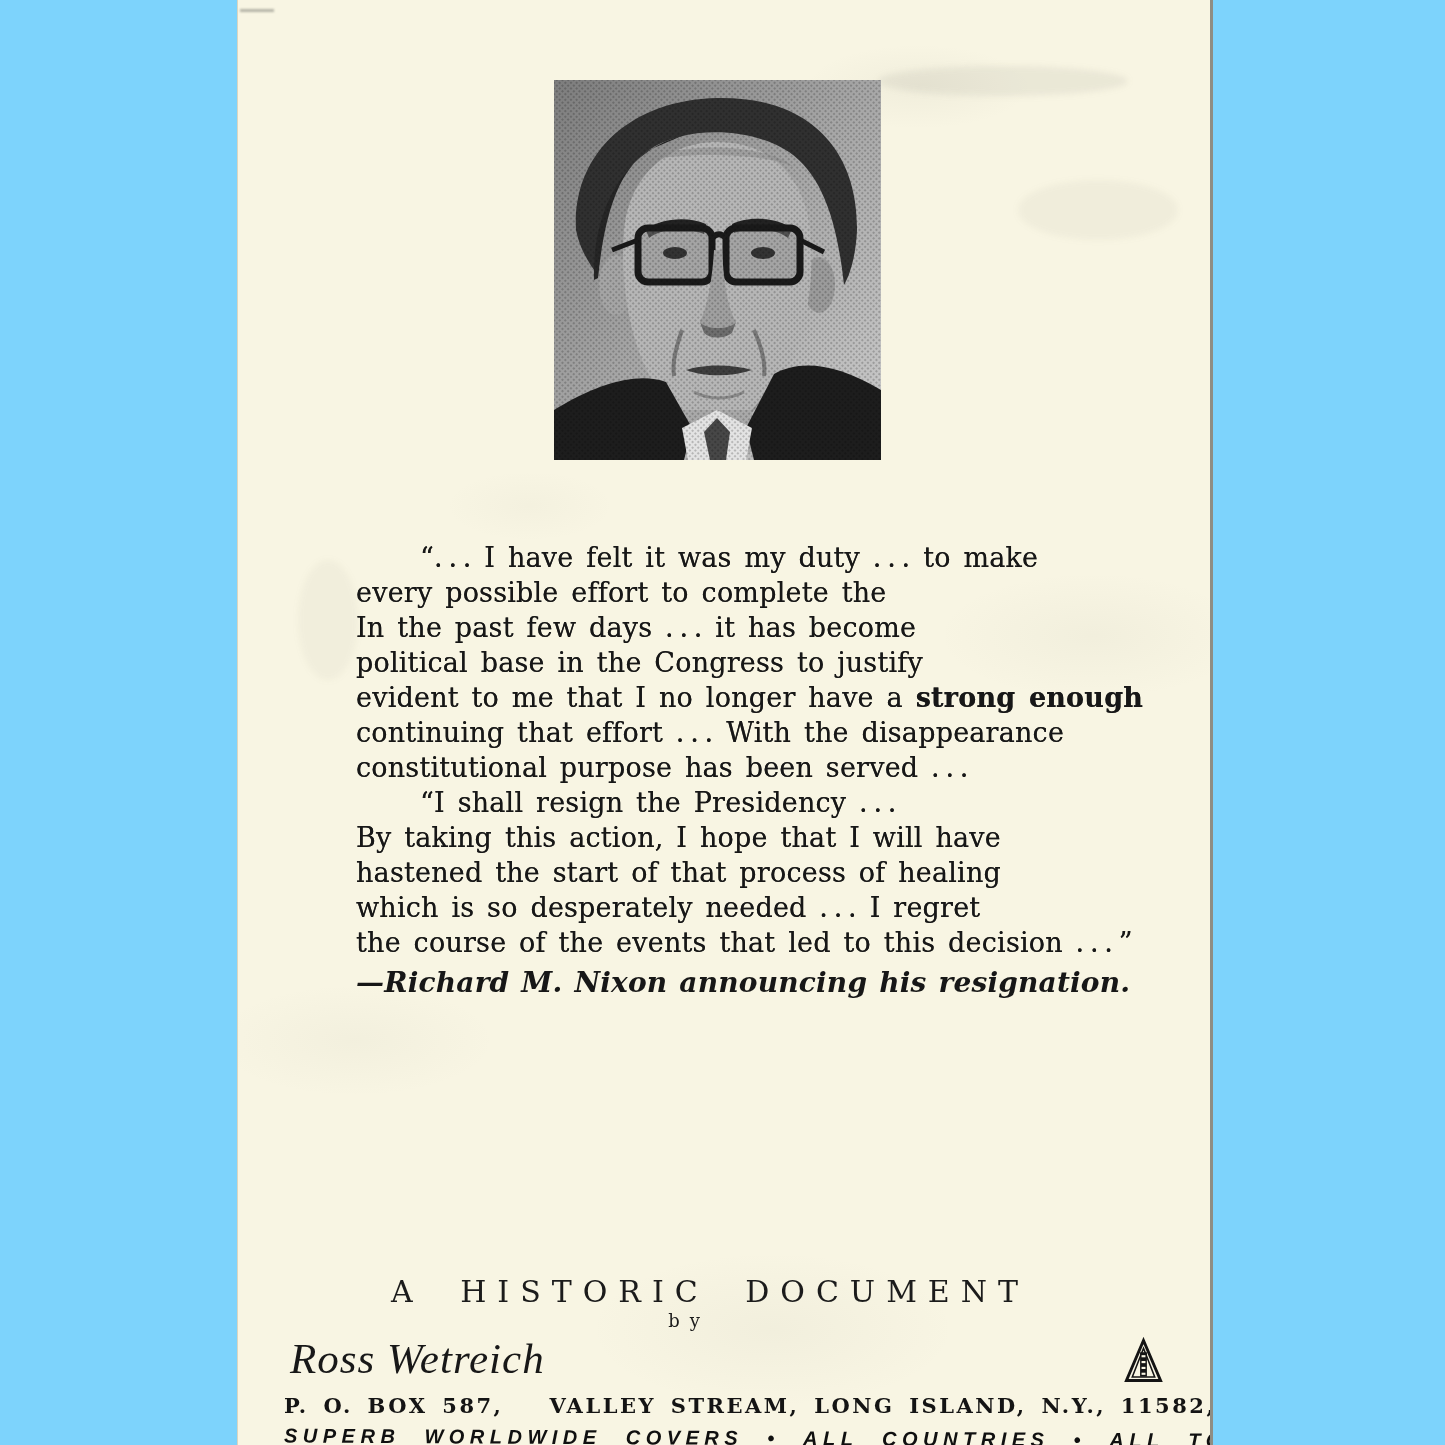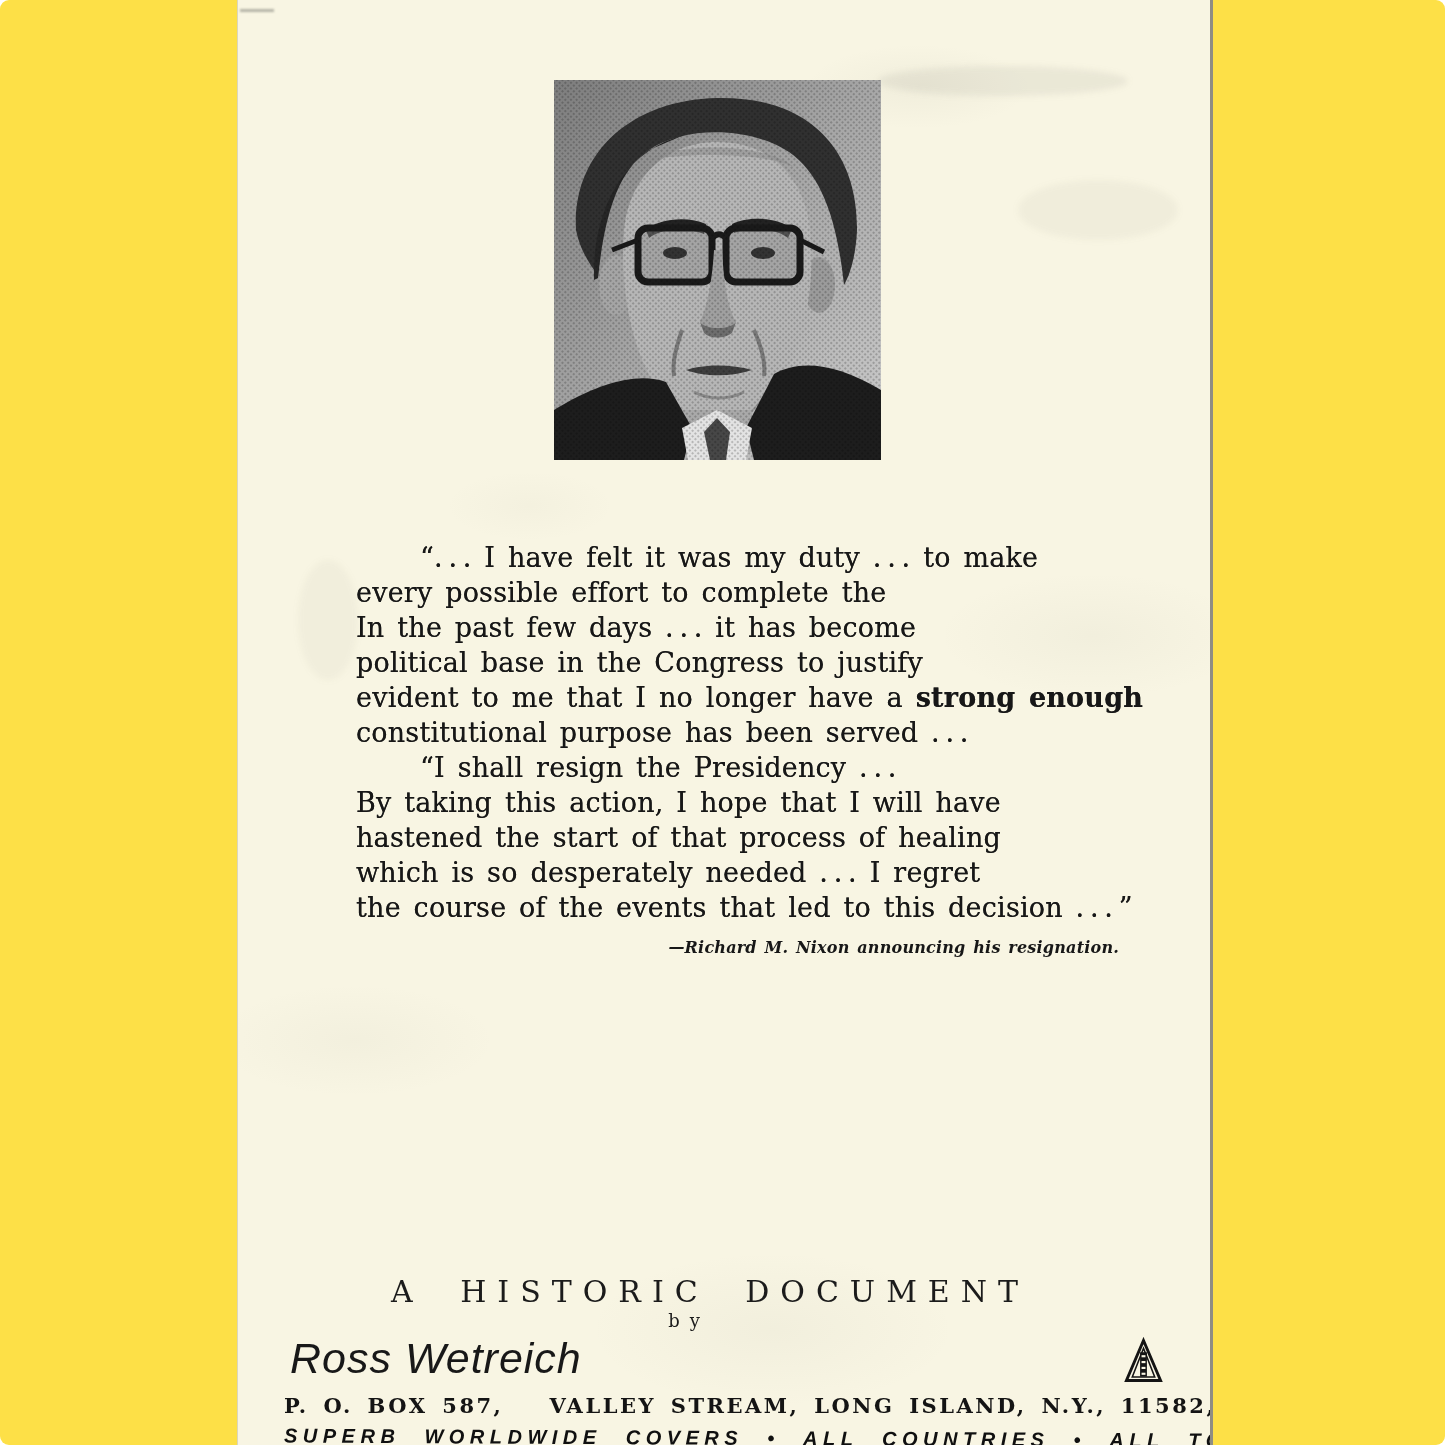--- a/index.html
+++ b/index.html
@@ -1,21 +1,21 @@
 <!DOCTYPE html>
 <html><head>
 <meta charset="utf-8">
 <style>
   html,body{margin:0;padding:0;}
   body{
     width:1445px;height:1445px;background:#ffffff;
     font-family:"DejaVu Serif", serif;
     -webkit-font-smoothing:antialiased;
   }
-  .stage{position:relative;width:1445px;height:1445px;overflow:hidden;background:#fde047;border-radius:9px;}
+  .stage{position:relative;width:1445px;height:1445px;overflow:hidden;background:#7dd3fc;}
   .card{
     position:absolute;left:237px;top:0;width:972px;height:1445px;
     background:#f8f5e3;
     border-left:1px solid #d9d5c0;
     border-right:3px solid #8f8d83;
     overflow:hidden;
   }
   .card .texture{
     position:absolute;inset:0;pointer-events:none;
     background-image:
@@ -38,37 +38,37 @@
     position:absolute;left:118px;top:540px;width:910px;
     font-size:27px;line-height:35px;color:#171717;
     word-spacing:4px;letter-spacing:0.2px;
     text-shadow:0 0 0.6px rgba(20,20,20,0.8);
   }
   .qline{white-space:nowrap;}
   .qline.indent{padding-left:64px;}
   .strong{font-weight:bold;}
   .attribution{
     margin-top:5px;width:763px;text-align:right;white-space:nowrap;
-    font-size:16px;font-style:italic;font-weight:bold;letter-spacing:0.2px;word-spacing:2px;
+    font-size:28px;font-style:italic;font-weight:bold;letter-spacing:0.2px;word-spacing:2px;
     text-shadow:none;
   }
 
   .heading{
     position:absolute;left:0;top:1274px;width:972px;text-align:center;
     transform:translateX(-14px);
     font-size:30px;color:#1b1b1b;letter-spacing:11px;word-spacing:16px;white-space:nowrap;
   }
   .byline{
     position:absolute;left:0;top:1310px;width:972px;text-align:center;
     transform:translateX(-35px);
     font-size:18px;color:#1b1b1b;letter-spacing:10px;
   }
   .publisher{
     position:absolute;left:52px;top:1334px;
-    font-family:Liberation Sans, sans-serif;font-style:italic;
+    font-family:Liberation Serif, serif;font-style:italic;
     font-size:43px;color:#181818;letter-spacing:1px;white-space:nowrap;
   }
   .asda{position:absolute;left:886px;top:1337px;width:39px;height:48px;}
   .address{
     position:absolute;left:46px;top:1393px;width:900px;
     font-size:21px;font-weight:bold;color:#141414;
     letter-spacing:2.5px;word-spacing:5px;white-space:nowrap;
   }
   .address .gap{display:inline-block;width:46px;}
   .tagline{
@@ -134,20 +134,21 @@
         <rect width="327" height="380" fill="url(#ht)" opacity="0.25"></rect>
       </svg>
     </div>
 
     <div class="quote">
       <div class="qline indent">“. . . I have felt it was my duty . . . to make</div>
       <div class="qline">every possible effort to complete the</div>
       <div class="qline">In the past few days . . . it has become</div>
       <div class="qline">political base in the Congress to justify</div>
       <div class="qline"><span>evident to me that I no longer have a </span><span class="strong">strong enough</span></div>
+      <div class="qline">continuing that effort . . . With the disappearance</div>
       <div class="qline">constitutional purpose has been served . . .</div>
       <div class="qline indent">“I shall resign the Presidency . . .</div>
       <div class="qline">By taking this action, I hope that I will have</div>
       <div class="qline">hastened the start of that process of healing</div>
       <div class="qline">which is so desperately needed . . . I regret</div>
       <div class="qline">the course of the events that led to this decision . . . ”</div>
       <div class="attribution">—Richard M. Nixon announcing his resignation.</div>
     </div>
 
     <div class="heading">A HISTORIC DOCUMENT</div>

